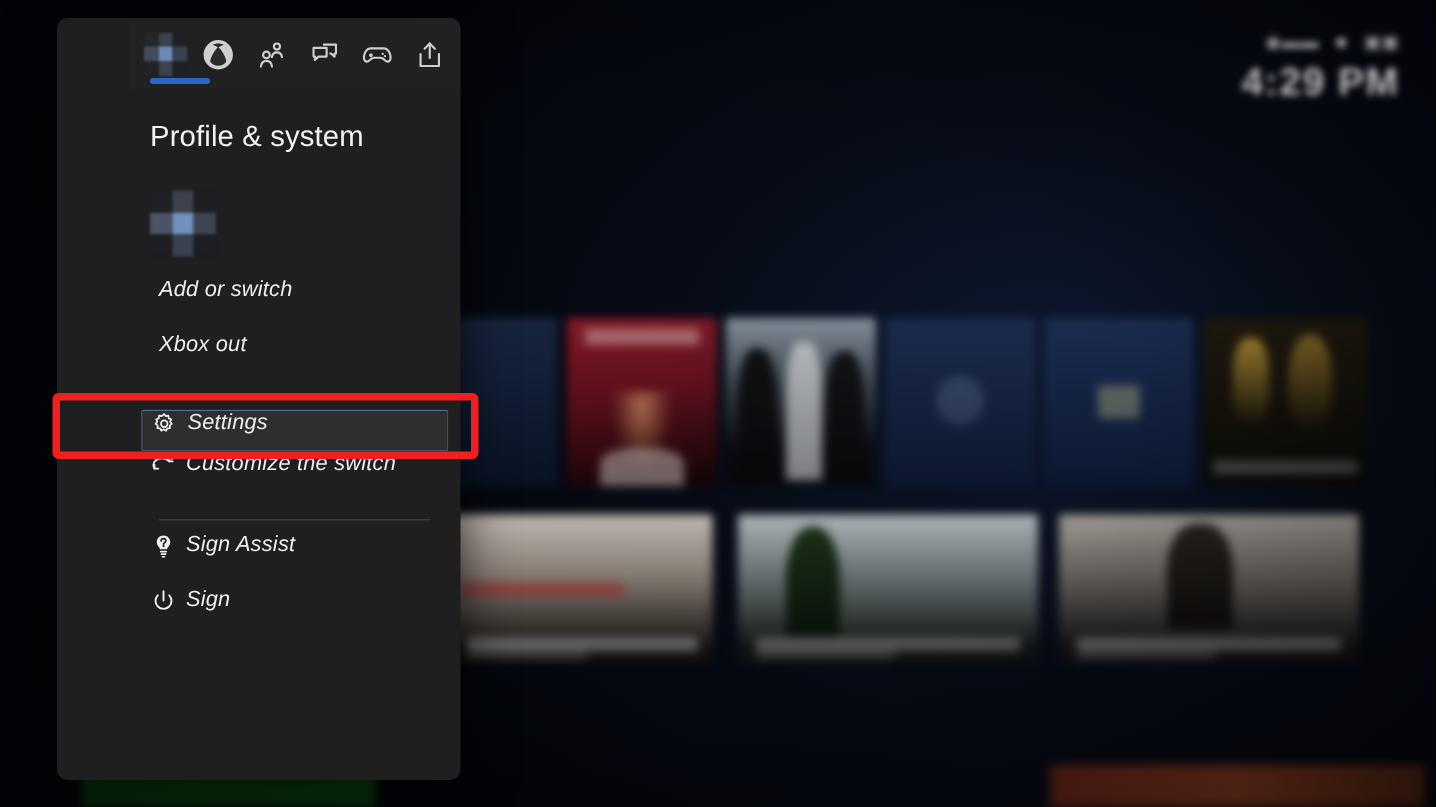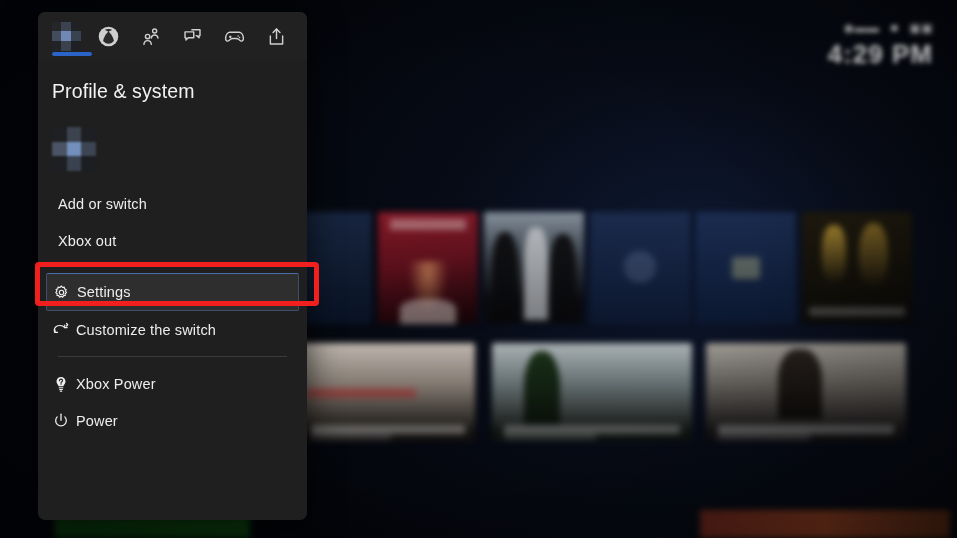--- a/index.html
+++ b/index.html
@@ -95,20 +95,21 @@
   #guide-panel {
     position: absolute;
     left: 38px;
     top: 12px;
     width: 269px;
     height: 508px;
     background: #1f1f1f;
     border-radius: 7px;
     overflow: hidden;
     box-shadow: 0 8px 34px rgba(0,0,0,.72);
+    padding-left: 48px;
   }
 
   
   .tab-strip {
     position: relative;
     height: 48px;
     display: flex;
     align-items: center;
     padding: 0 4px 0 8px;
     gap: 2px;
@@ -165,25 +166,26 @@
   }
 
   
   .menu {
     margin-top: 14px;
     padding: 0 8px;
   }
   .menu-row {
     position: relative;
     display: flex;
-    align-items: center;
+    align-items: flex-start;
     height: 37px;
     padding-left: 6px;
     cursor: pointer;
     border-radius: 2px;
+    font-style: italic;
   }
   .menu-row .mi-icon {
     width: 24px;
     min-width: 24px;
     display: flex;
     align-items: center;
     justify-content: flex-start;
     color: #efefef;
   }
   .menu-row .mi-label {
@@ -192,21 +194,21 @@
     font-weight: 400;
     letter-spacing: .15px;
     white-space: nowrap;
   }
   .menu-row.no-icon .mi-label { padding-left: 6px; }
 
   .menu-row.selected {
     background: #2e2e2e;
     border: 1px solid #3f4f6a;
     border-top-color: #4a6da8;
-    height: 38px;
+    height: 28px;
   }
 
   .divider {
     height: 1px;
     background: #3b3b3b;
     margin: 8px 12px 8px 12px;
   }
 
   
   #settings-highlight {
@@ -425,31 +427,31 @@
         <span class="mi-icon">
           <svg width="18" height="18" viewBox="0 0 24 24">
             <path d="M12 2.6c-3.4 0-6 2.6-6 5.8 0 2.2 1.1 3.6 2 4.8.5.6.8 1.1.9 1.7h6.2c.1-.6.4-1.1.9-1.7.9-1.2 2-2.6 2-4.8 0-3.2-2.6-5.8-6-5.8z" fill="#efefef"></path>
             <path d="M9.9 7.5c0-1.2 1-2 2.1-2s2.1.8 2.1 1.9c0 1.5-2 1.5-2 3" fill="none" stroke="#1f1f1f" stroke-width="1.5" stroke-linecap="round"></path>
             <circle cx="12" cy="12.1" r=".95" fill="#1f1f1f"></circle>
             <rect x="8.8" y="16.2" width="6.4" height="1.5" rx=".7" fill="#efefef"></rect>
             <rect x="9.4" y="18.5" width="5.2" height="1.5" rx=".7" fill="#efefef"></rect>
             <rect x="10.3" y="20.8" width="3.4" height="1.4" rx=".7" fill="#efefef"></rect>
           </svg>
         </span>
-        <span class="mi-label">Xbox Power</span>
+        <span class="mi-label">Sign Assist</span>
       </div>
 
       <div class="menu-row">
         <span class="mi-icon">
           <svg width="18" height="18" viewBox="0 0 24 24" fill="none" stroke="#efefef" stroke-width="1.7" stroke-linecap="round">
             <path d="M6.9 6.5A7.1 7.1 0 1 0 17.1 6.5"></path>
             <path d="M12 2.9v8.2"></path>
           </svg>
         </span>
-        <span class="mi-label">Power</span>
+        <span class="mi-label">Sign</span>
       </div>
 
     </div>
   </div>
 
   <div id="settings-highlight"></div>
 
 </div>
 
 </body></html>

